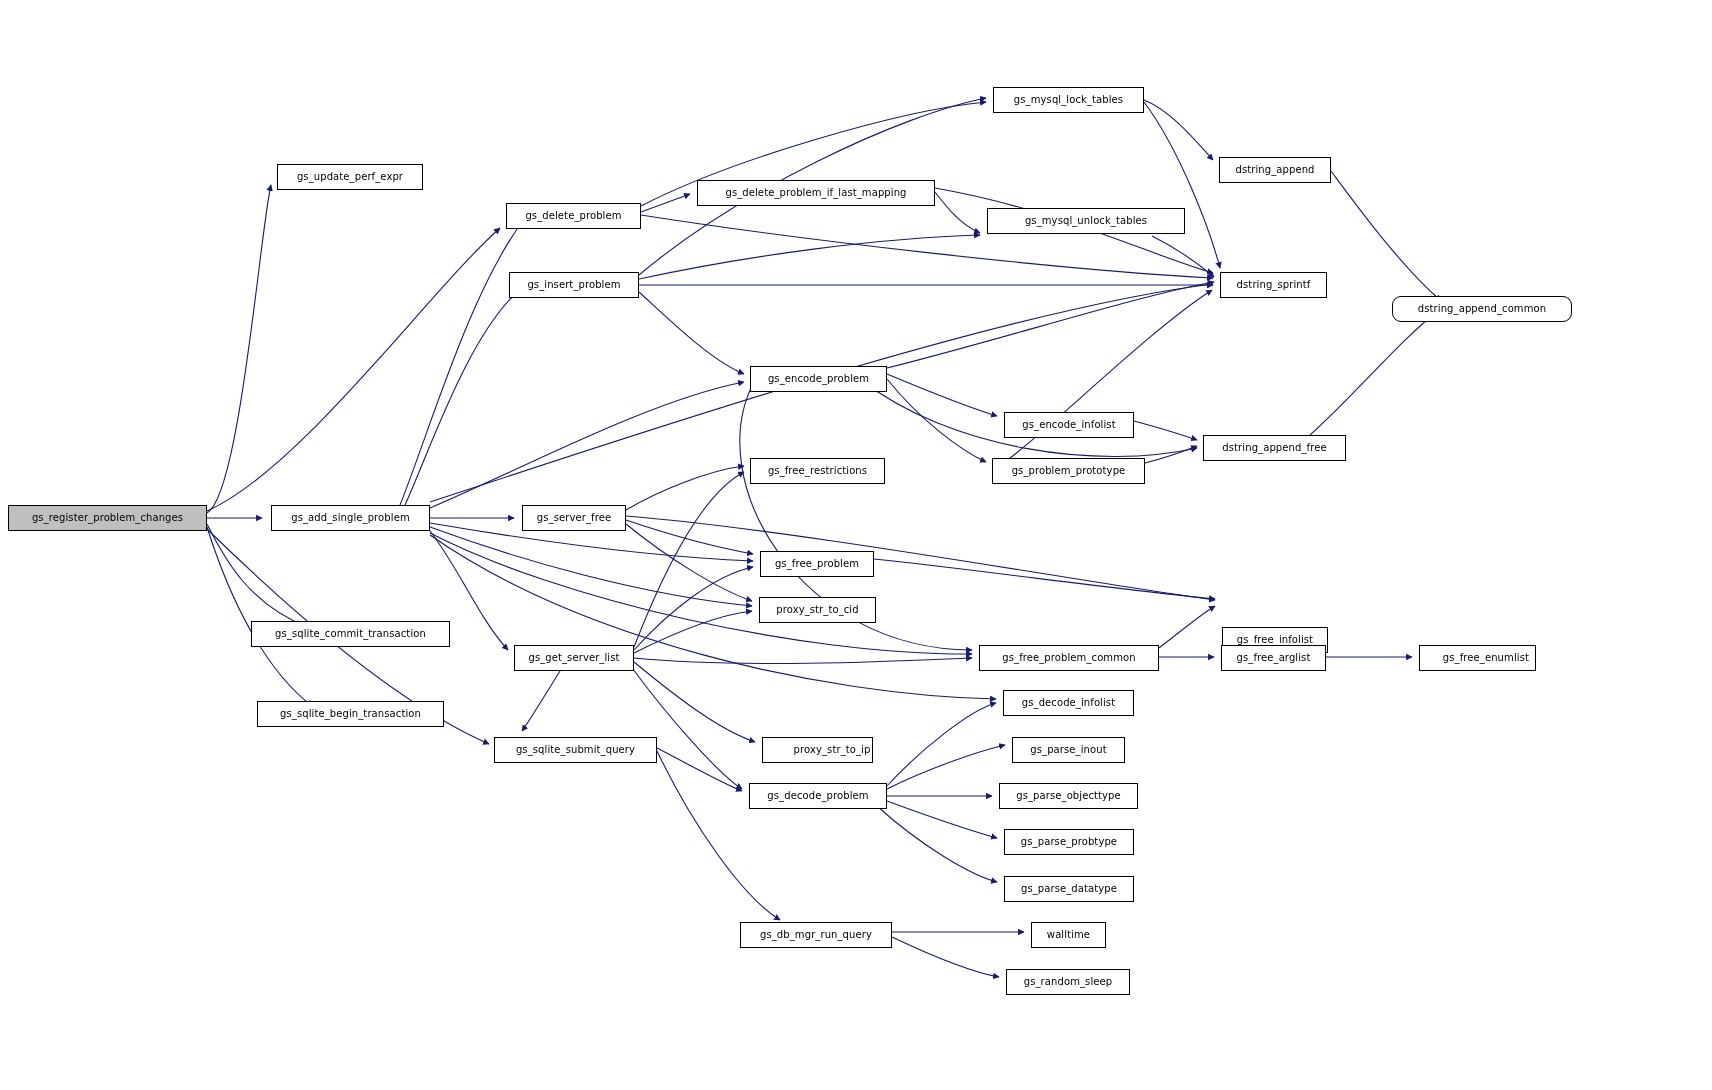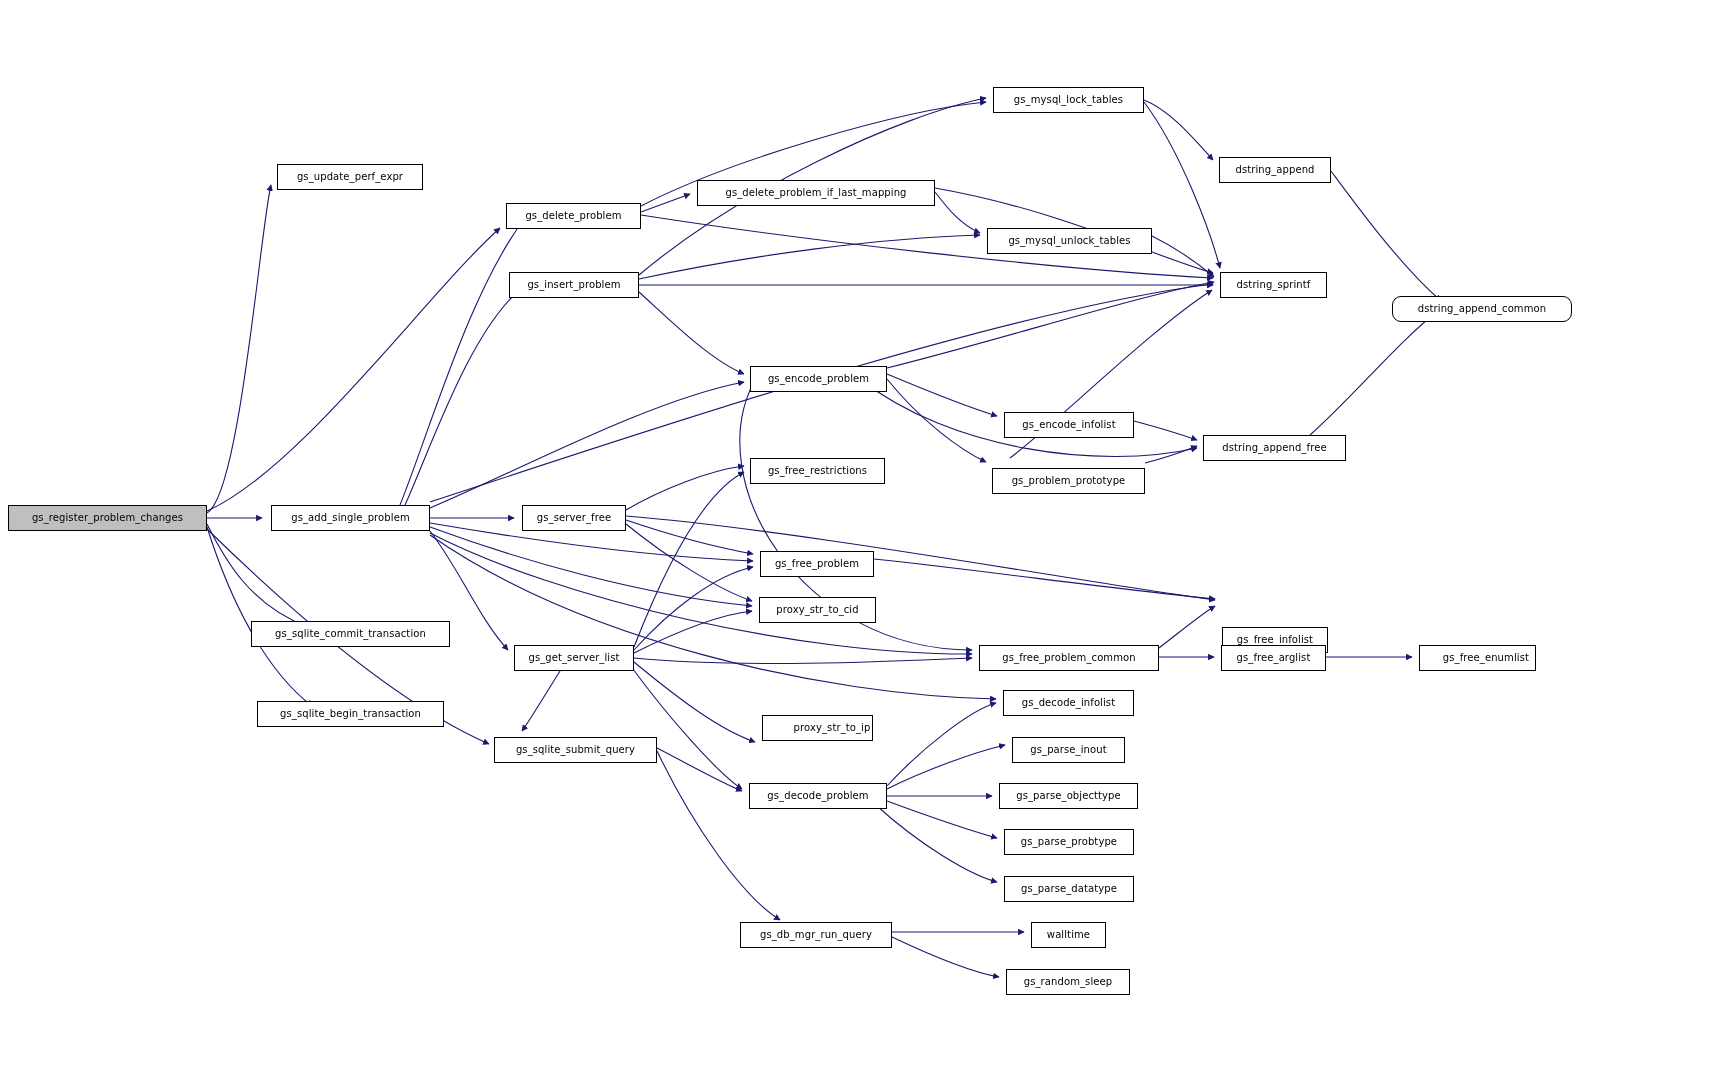--- a/index.html
+++ b/index.html
@@ -163,39 +163,39 @@
       </div>
       <div class="node" style="left: 750px; top: 458px; width: 135px;">
         <span class="node-label">gs_free_restrictions</span>
       </div>
       <div class="node" style="left: 760px; top: 551px; width: 114px;">
         <span class="node-label">gs_free_problem</span>
       </div>
       <div class="node" style="left: 759px; top: 597px; width: 117px;">
         <span class="node-label">proxy_str_to_cid</span>
       </div>
-      <div class="node" style="left: 762px; top: 715px; width: 111px; padding-left: 29px;">
+      <div class="node" style="left: 762px; top: 737px; width: 111px; padding-left: 29px;">
         <span class="node-label">proxy_str_to_ip</span>
       </div>
       <div class="node" style="left: 749px; top: 783px; width: 138px;">
         <span class="node-label">gs_decode_problem</span>
       </div>
       <div class="node" style="left: 740px; top: 922px; width: 152px;">
         <span class="node-label">gs_db_mgr_run_query</span>
       </div>
       <div class="node" style="left: 993px; top: 87px; width: 151px;">
         <span class="node-label">gs_mysql_lock_tables</span>
       </div>
-      <div class="node" style="left: 987px; top: 228px; width: 165px;">
+      <div class="node" style="left: 987px; top: 208px; width: 198px;">
         <span class="node-label">gs_mysql_unlock_tables</span>
       </div>
       <div class="node" style="left: 1004px; top: 412px; width: 130px;">
         <span class="node-label">gs_encode_infolist</span>
       </div>
-      <div class="node" style="left: 992px; top: 458px; width: 153px; margin-top: 10px;">
+      <div class="node" style="left: 992px; top: 458px; width: 153px;">
         <span class="node-label">gs_problem_prototype</span>
       </div>
       <div class="node" style="left: 979px; top: 645px; width: 180px;">
         <span class="node-label">gs_free_problem_common</span>
       </div>
       <div class="node" style="left: 1003px; top: 690px; width: 131px;">
         <span class="node-label">gs_decode_infolist</span>
       </div>
       <div class="node" style="left: 1012px; top: 737px; width: 113px;">
         <span class="node-label">gs_parse_inout</span>

